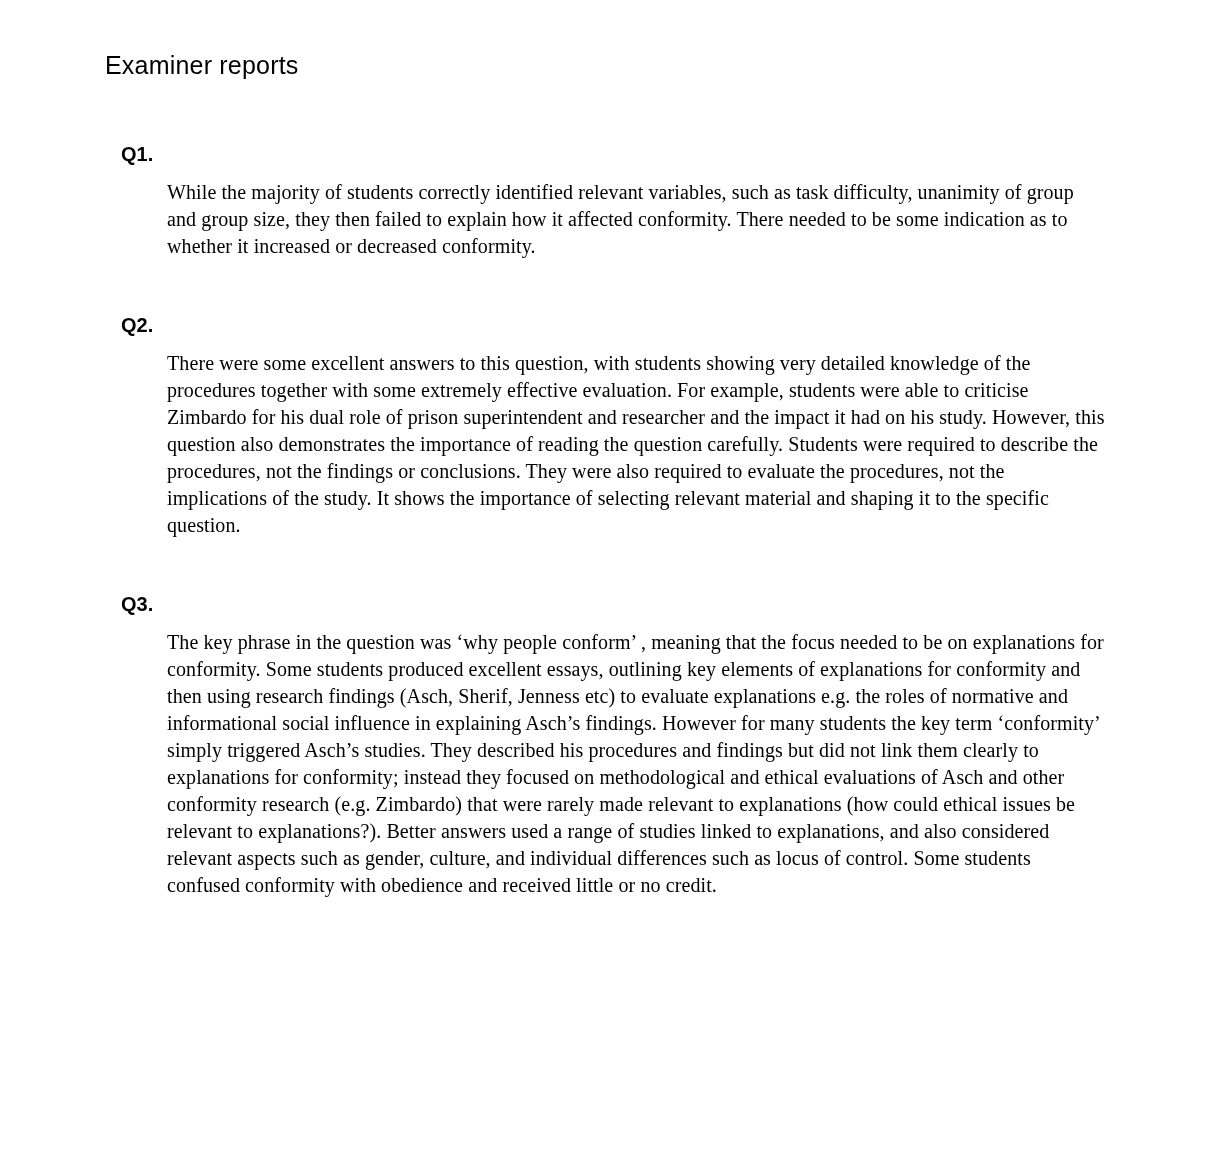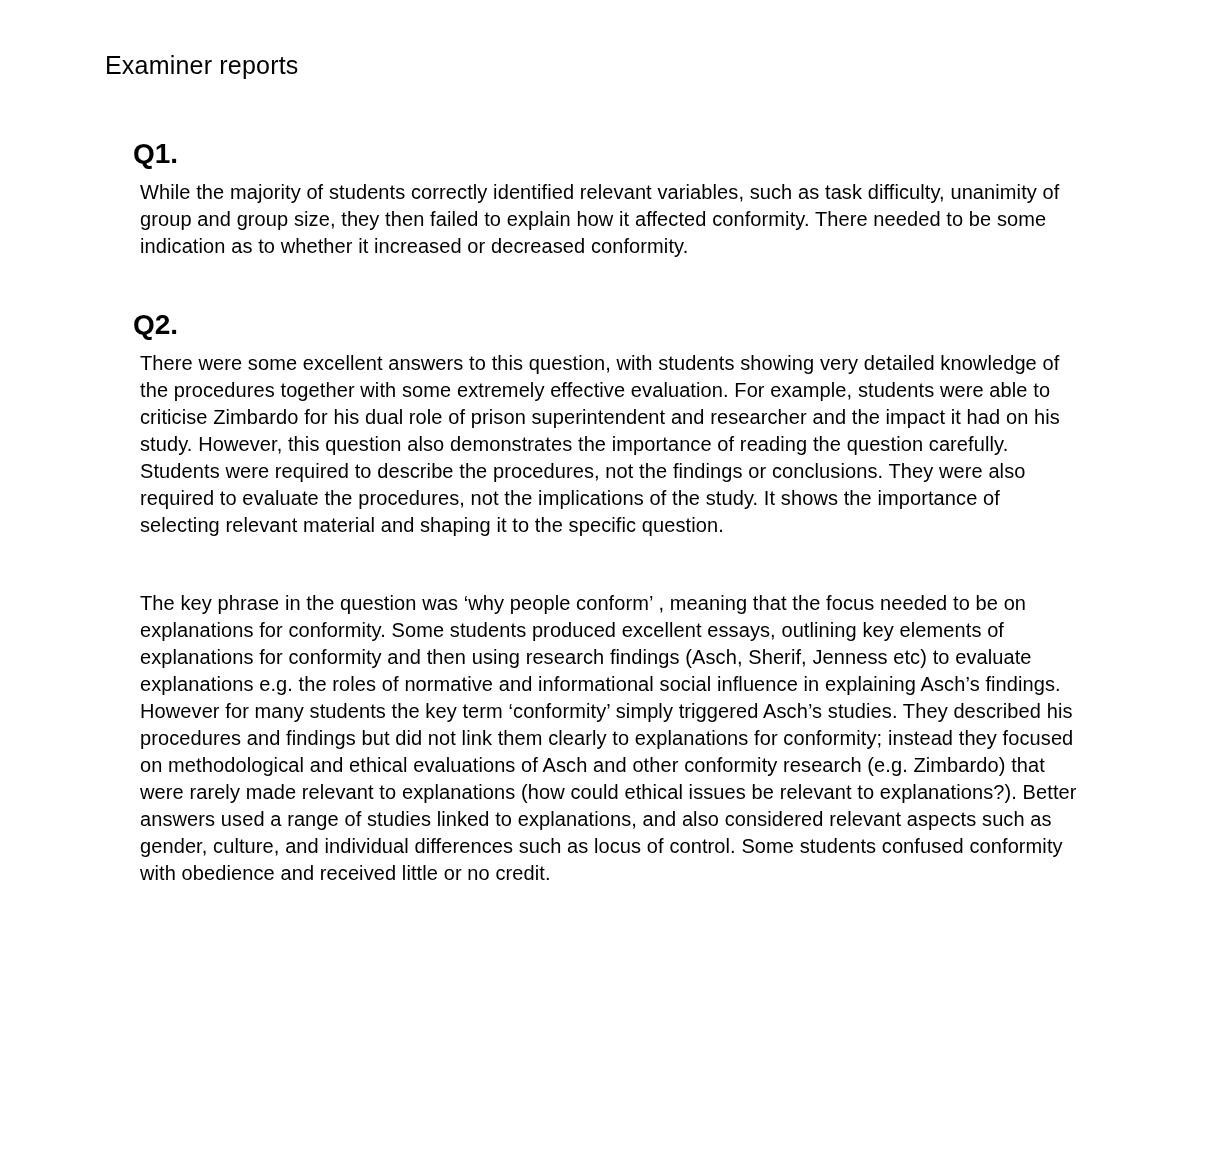--- a/index.html
+++ b/index.html
@@ -24,51 +24,53 @@
     font-size: 25px;
     font-weight: 400;
     line-height: 30px;
     margin: 0 0 60px 0;
     letter-spacing: 0.2px;
   }
   .report-section {
     margin: 0 0 51px 0;
   }
   .q-label {
-    font-size: 28px;
+    font-size: 20px;
     font-weight: 700;
     line-height: 28px;
-    margin: 0 0 11px 28px;
+    margin: 0 0 11px 16px;
   }
   .q-body {
     font-size: 20px;
     font-weight: 400;
     line-height: 27px;
-    margin: 0 0 0 35px;
+    margin: 0 0 0 62px;
     max-width: 941px;
     letter-spacing: 0.1px;
+    font-family: Liberation Serif, serif;
   }
 </style>
 </head>
 <body>
 
 <div class="page">
 
   <h1 class="doc-title">Examiner reports</h1>
 
   <section class="report-section">
     <h2 class="q-label">Q1.</h2>
     <p class="q-body">While the majority of students correctly identified relevant variables, such as task difficulty, unanimity of group and group size, they then failed to explain how it affected conformity. There needed to be some indication as to whether it increased or decreased conformity.</p>
   </section>
 
   <section class="report-section">
     <h2 class="q-label">Q2.</h2>
     <p class="q-body">There were some excellent answers to this question, with students showing very detailed knowledge of the procedures together with some extremely effective evaluation. For example, students were able to criticise Zimbardo for his dual role of prison superintendent and researcher and the impact it had on his study. However, this question also demonstrates the importance of reading the question carefully. Students were required to describe the procedures, not the findings or conclusions. They were also required to evaluate the procedures, not the implications of the study. It shows the importance of selecting relevant material and shaping it to the specific question.</p>
   </section>
 
   <section class="report-section">
+    <h2 class="q-label">Q3.</h2>
     <p class="q-body">The key phrase in the question was ‘why people conform’ , meaning that the focus needed to be on explanations for conformity. Some students produced excellent essays, outlining key elements of explanations for conformity and then using research findings (Asch, Sherif, Jenness etc) to evaluate explanations e.g. the roles of normative and informational social influence in explaining Asch’s findings. However for many students the key term ‘conformity’ simply triggered Asch’s studies. They described his procedures and findings but did not link them clearly to explanations for conformity; instead they focused on methodological and ethical evaluations of Asch and other conformity research (e.g. Zimbardo) that were rarely made relevant to explanations (how could ethical issues be relevant to explanations?). Better answers used a range of studies linked to explanations, and also considered relevant aspects such as gender, culture, and individual differences such as locus of control. Some students confused conformity with obedience and received little or no credit.</p>
   </section>
 
   <section class="report-section">
   </section>
 
 </div>
 
 </body></html>

